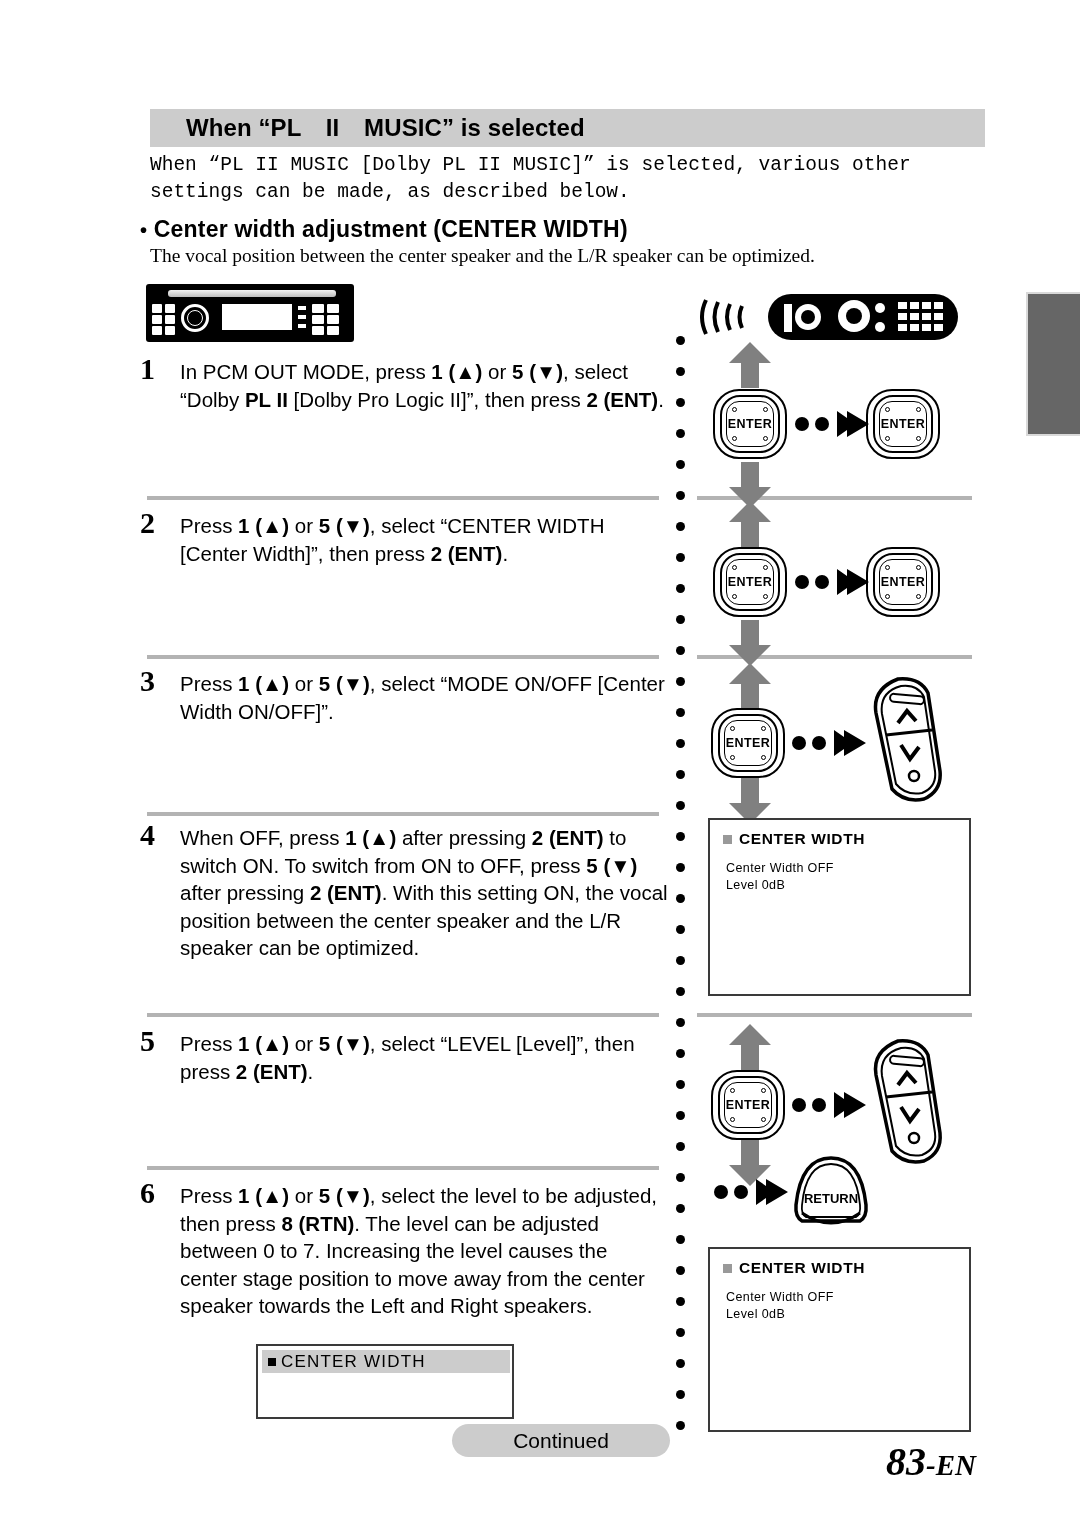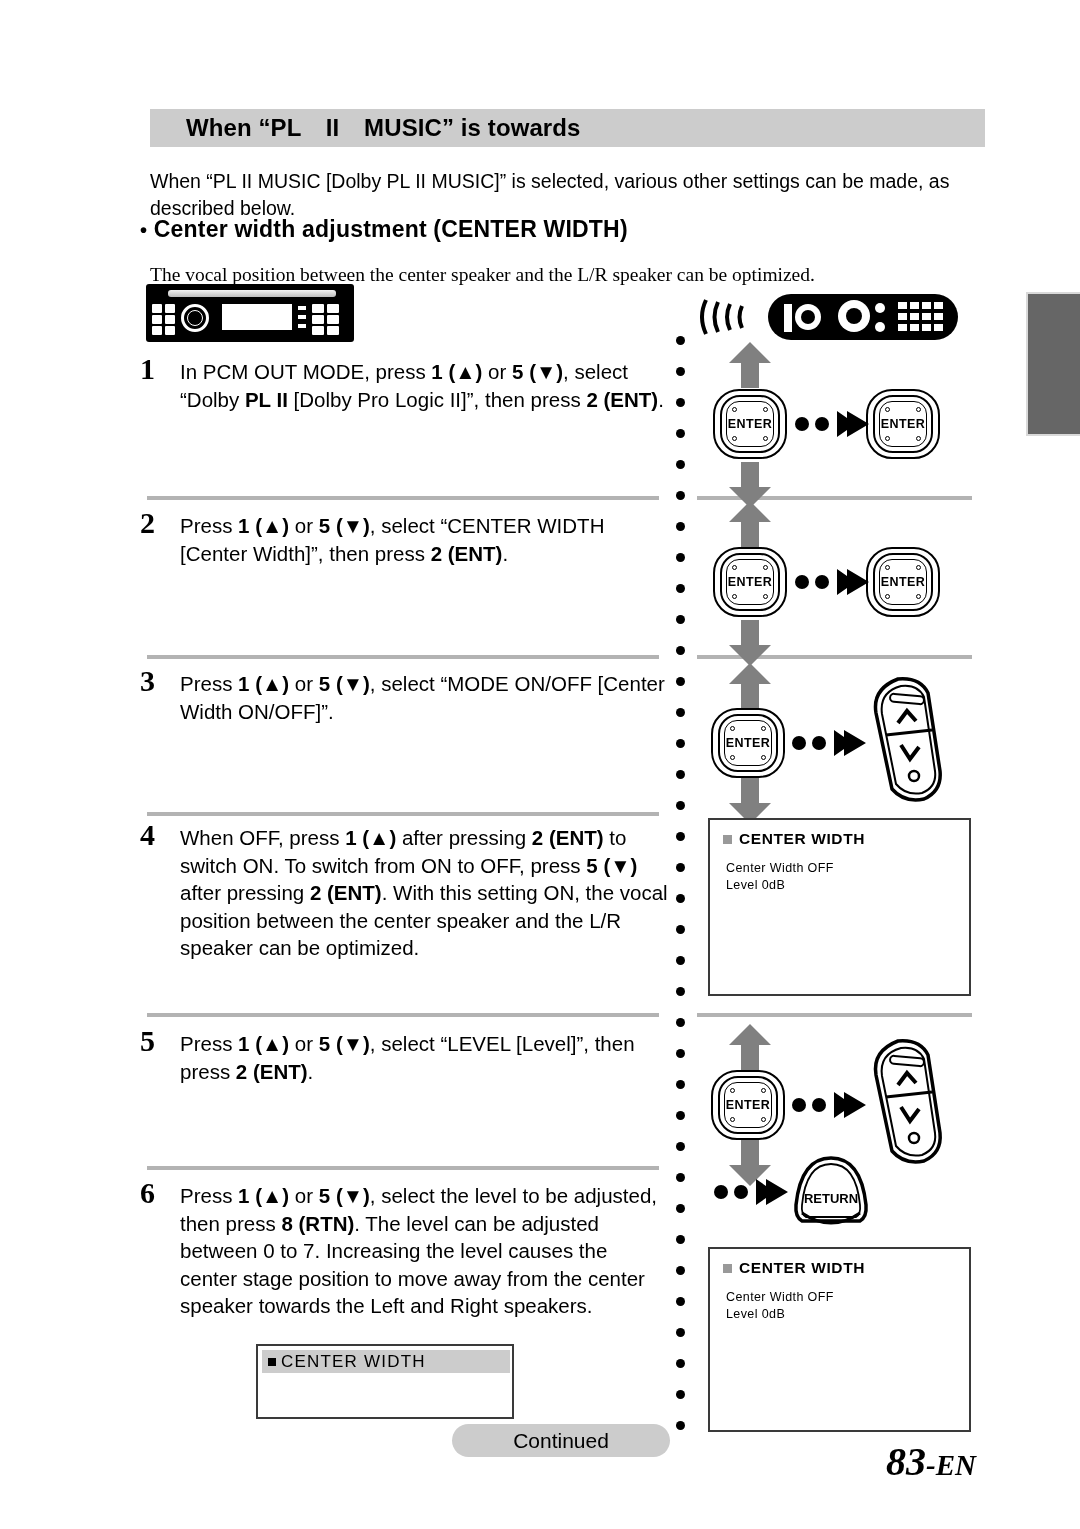--- a/index.html
+++ b/index.html
@@ -26,31 +26,31 @@
     background:#cccccc;
     display:flex;align-items:center;
   }
   .section-head span{
     font-size:24px;font-weight:bold;letter-spacing:.1px;margin-left:18px;
     white-space:nowrap;
   }
   .sc{font-size:20px;text-align:right;}
 
   .intro{
-    position:absolute;left:150px;top:168px;width:820px;
-    font-family:Liberation Sans, sans-serif;font-size:19.5px;line-height:27px;
+    position:absolute;left:150px;top:152px;width:820px;
+    font-family:Liberation Mono, monospace;font-size:19.5px;line-height:27px;
   }
 
   .bullet-head{
     position:absolute;left:140px;top:216px;width:830px;
     font-size:23px;font-weight:bold;letter-spacing:.2px;
   }
   .bullet-head .dot{font-size:20px;}
   .subintro{
-    position:absolute;left:150px;top:262px;width:830px;
+    position:absolute;left:150px;top:243px;width:830px;
     font-family:"Liberation Serif", serif;font-size:19.5px;line-height:26px;
   }
 
   
   .stereo{
     position:absolute;left:146px;top:284px;width:208px;height:58px;
     background:#000;border-radius:3px;
   }
   .stereo .slot{
     position:absolute;left:22px;top:6px;width:168px;height:7px;
@@ -173,21 +173,21 @@
   .waves{position:absolute;width:48px;height:40px;font-size:34px;font-weight:bold;letter-spacing:-6px;}
 </style>
 </head>
 <body>
 
 <div class="page">
 
   <div class="edge-tab"></div>
 
   <div class="section-head">
-    <span><span>When “PL </span><span class="sc">II</span><span> MUSIC” is towards</span></span>
+    <span><span>When “PL </span><span class="sc">II</span><span> MUSIC” is selected</span></span>
   </div>
 
   <div class="intro">When “PL II MUSIC [Dolby PL II MUSIC]” is selected, various other settings can be made, as described below.</div>
 
   <div class="bullet-head">
     <span class="dot">•</span>
     <span>Center width adjustment (CENTER WIDTH)</span>
   </div>
   <div class="subintro">The vocal position between the center speaker and the L/R speaker can be optimized.</div>
 

